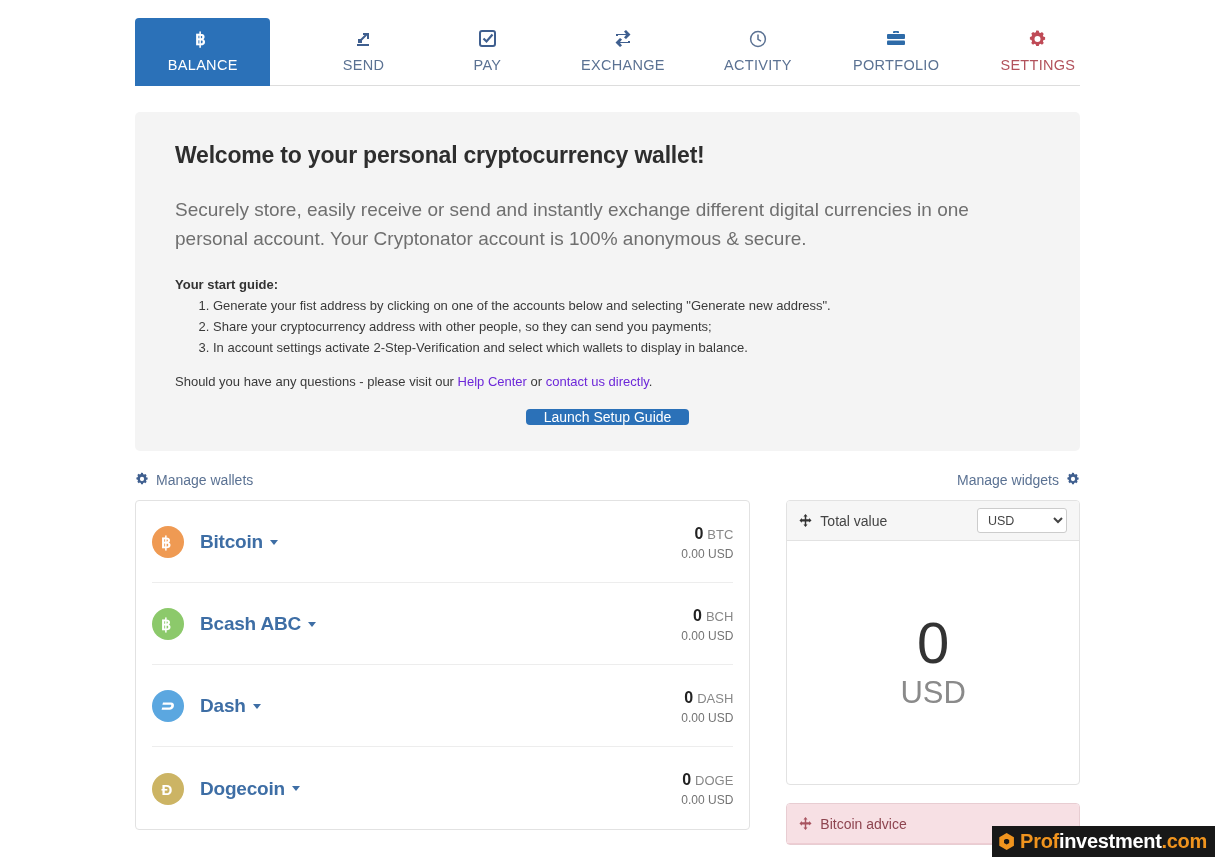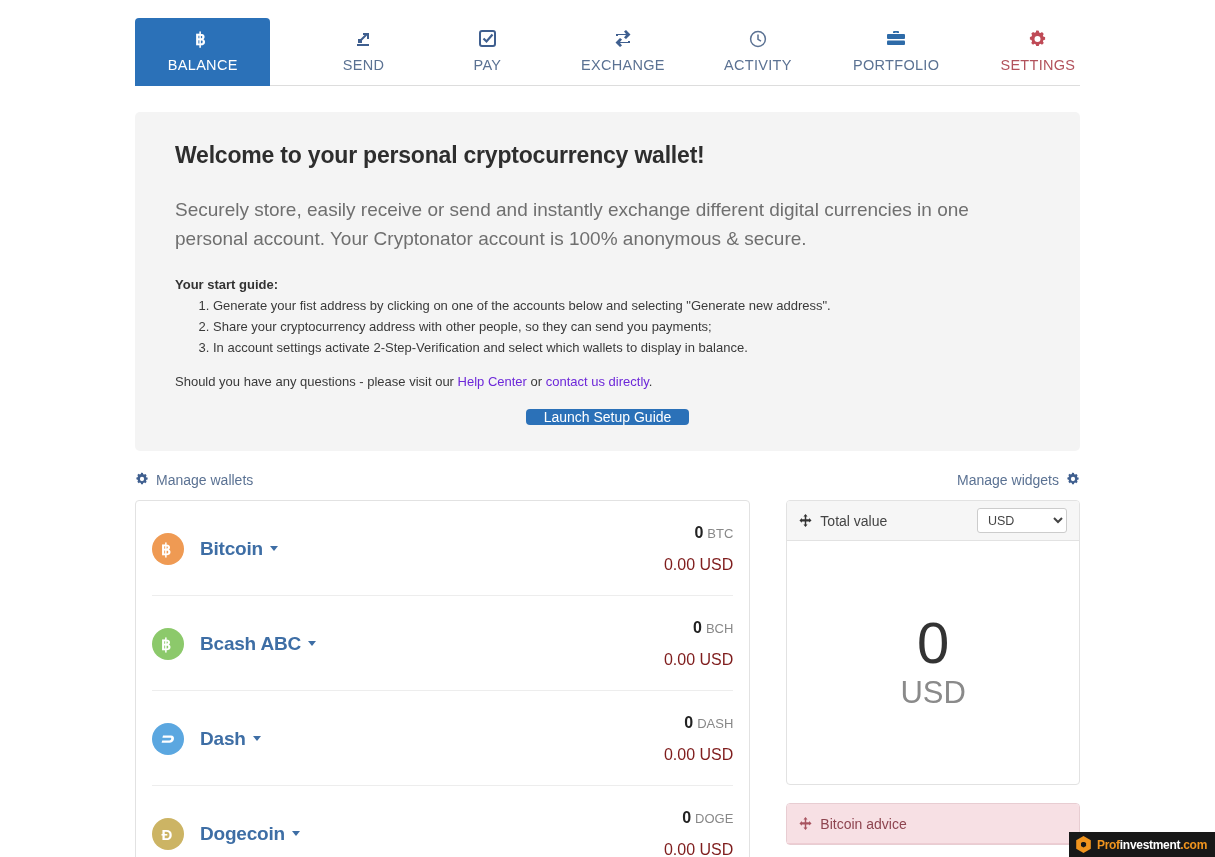--- a/index.html
+++ b/index.html
@@ -210,23 +210,23 @@
     font-weight: bold;
     line-height: 20px;
   }
   .amt-cur {
     font-size: 13px;
     color: #888888;
     font-weight: normal;
     margin-left: 4px;
   }
   .amt-usd {
-    font-size: 16px;
-    color: #7f1d1d;
-    margin-top: 12px;
+    font-size: 12px;
+    color: #737373;
+    margin-top: 2px;
   }
 
   
   .widgets { width: 296px; }
   .widget {
     background: #ffffff;
     border: 1px solid #e2e2e2;
     border-radius: 4px;
     margin-bottom: 18px;
   }
@@ -289,21 +289,21 @@
 
   
   .watermark {
     position: absolute;
     right: 0; bottom: 0;
     background: #181818;
     padding: 4px 8px 4px 6px;
     display: flex;
     align-items: center;
     gap: 5px;
-    font-size: 12px;
+    font-size: 20px;
     font-weight: bold;
     letter-spacing: -0.3px;
   }
   .wm-hex {
     width: 17px; height: 17px;
     background: #f0941e;
     clip-path: polygon(50% 0%, 93% 25%, 93% 75%, 50% 100%, 7% 75%, 7% 25%);
     display: flex; align-items: center; justify-content: center;
   }
   .wm-hex i {

